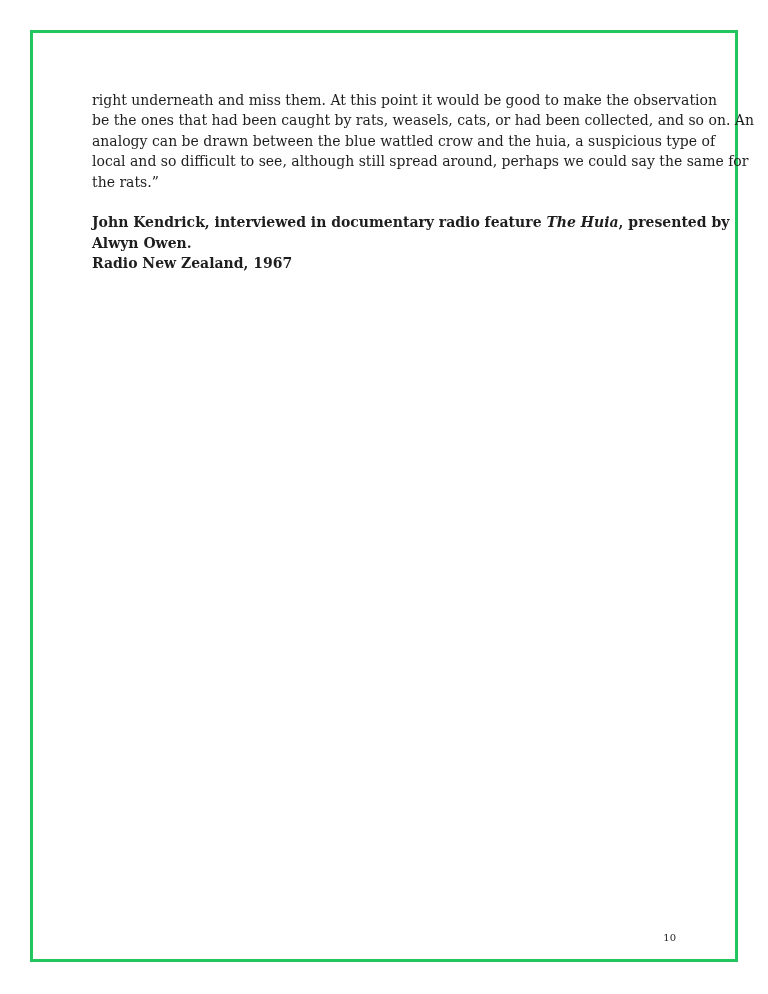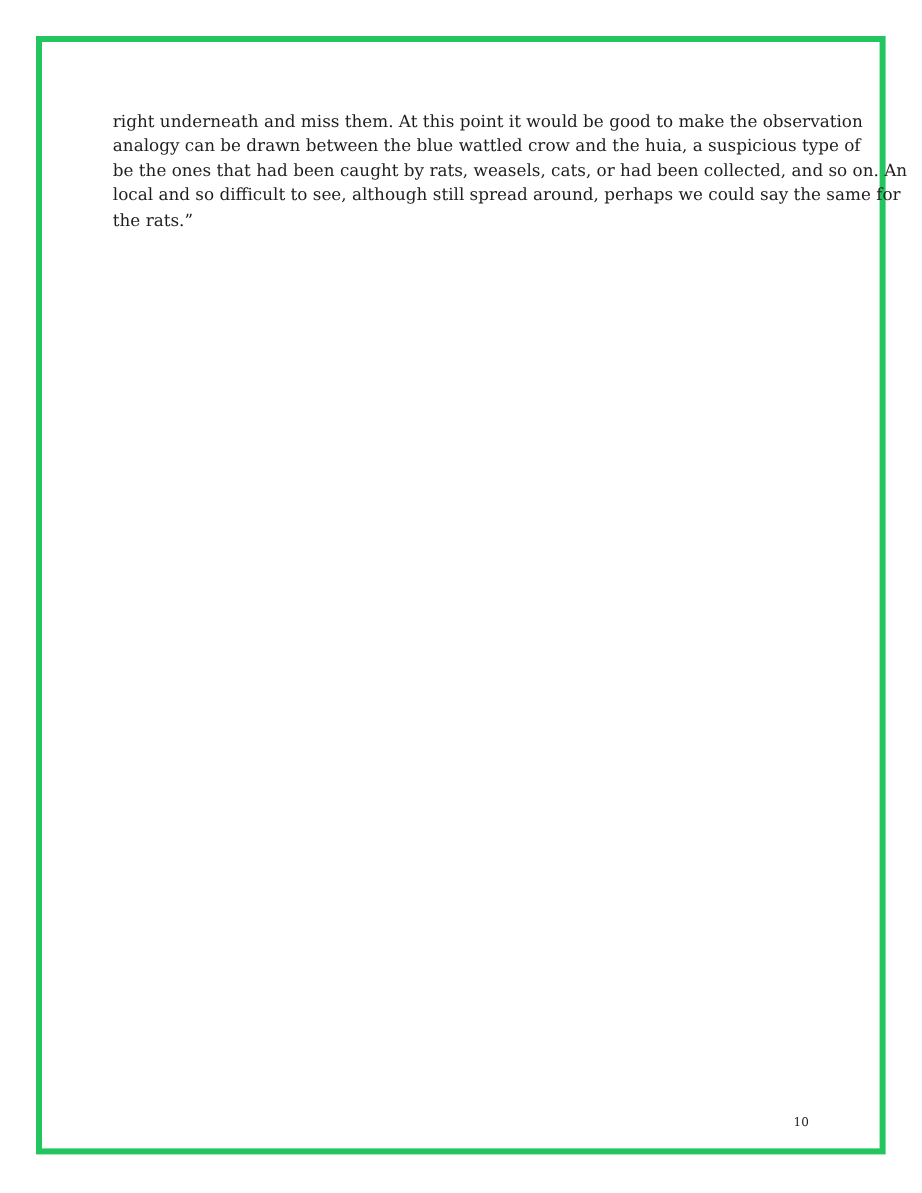--- a/index.html
+++ b/index.html
@@ -15,21 +15,21 @@
     overflow: hidden;
     font-family: "DejaVu Serif", serif;
     color: #1e1e1e;
   }
   .page {
     position: absolute;
     left: 30px;
     top: 30px;
     width: 708px;
     height: 932px;
-    border: 5px solid #22c55e;
+    border: 3px solid #22c55e;
     background: #ffffff;
     box-sizing: border-box;
   }
   .content {
     position: absolute;
     left: 59px;
     top: 57px;
     width: 600px;
   }
   .para {
@@ -59,24 +59,29 @@
 </style>
 </head>
 <body>
 
 <div class="canvas">
   <div class="page">
     <div class="content">
 
       <div class="para">
         <span class="line">right underneath and miss them. At this point it would be good to make the observation</span>
+        <span class="line">be the ones that had been caught by rats, weasels, cats, or had been collected, and so on. An</span>
         <span class="line">analogy can be drawn between the blue wattled crow and the huia, a suspicious type of</span>
-        <span class="line">be the ones that had been caught by rats, weasels, cats, or had been collected, and so on. An</span>
         <span class="line">local and so difficult to see, although still spread around, perhaps we could say the same for</span>
         <span class="line">the rats.”</span>
       </div>
 
 
+      <div class="para attribution">
+        <span class="line"><span>John Kendrick, interviewed in documentary radio feature </span><em>The Huia</em><span>, presented by</span></span>
+        <span class="line">Alwyn Owen.</span>
+        <span class="line">Radio New Zealand, 1967</span>
+      </div>
 
     </div>
     <div class="page-number">10</div>
   </div>
 </div>
 
 </body></html>

